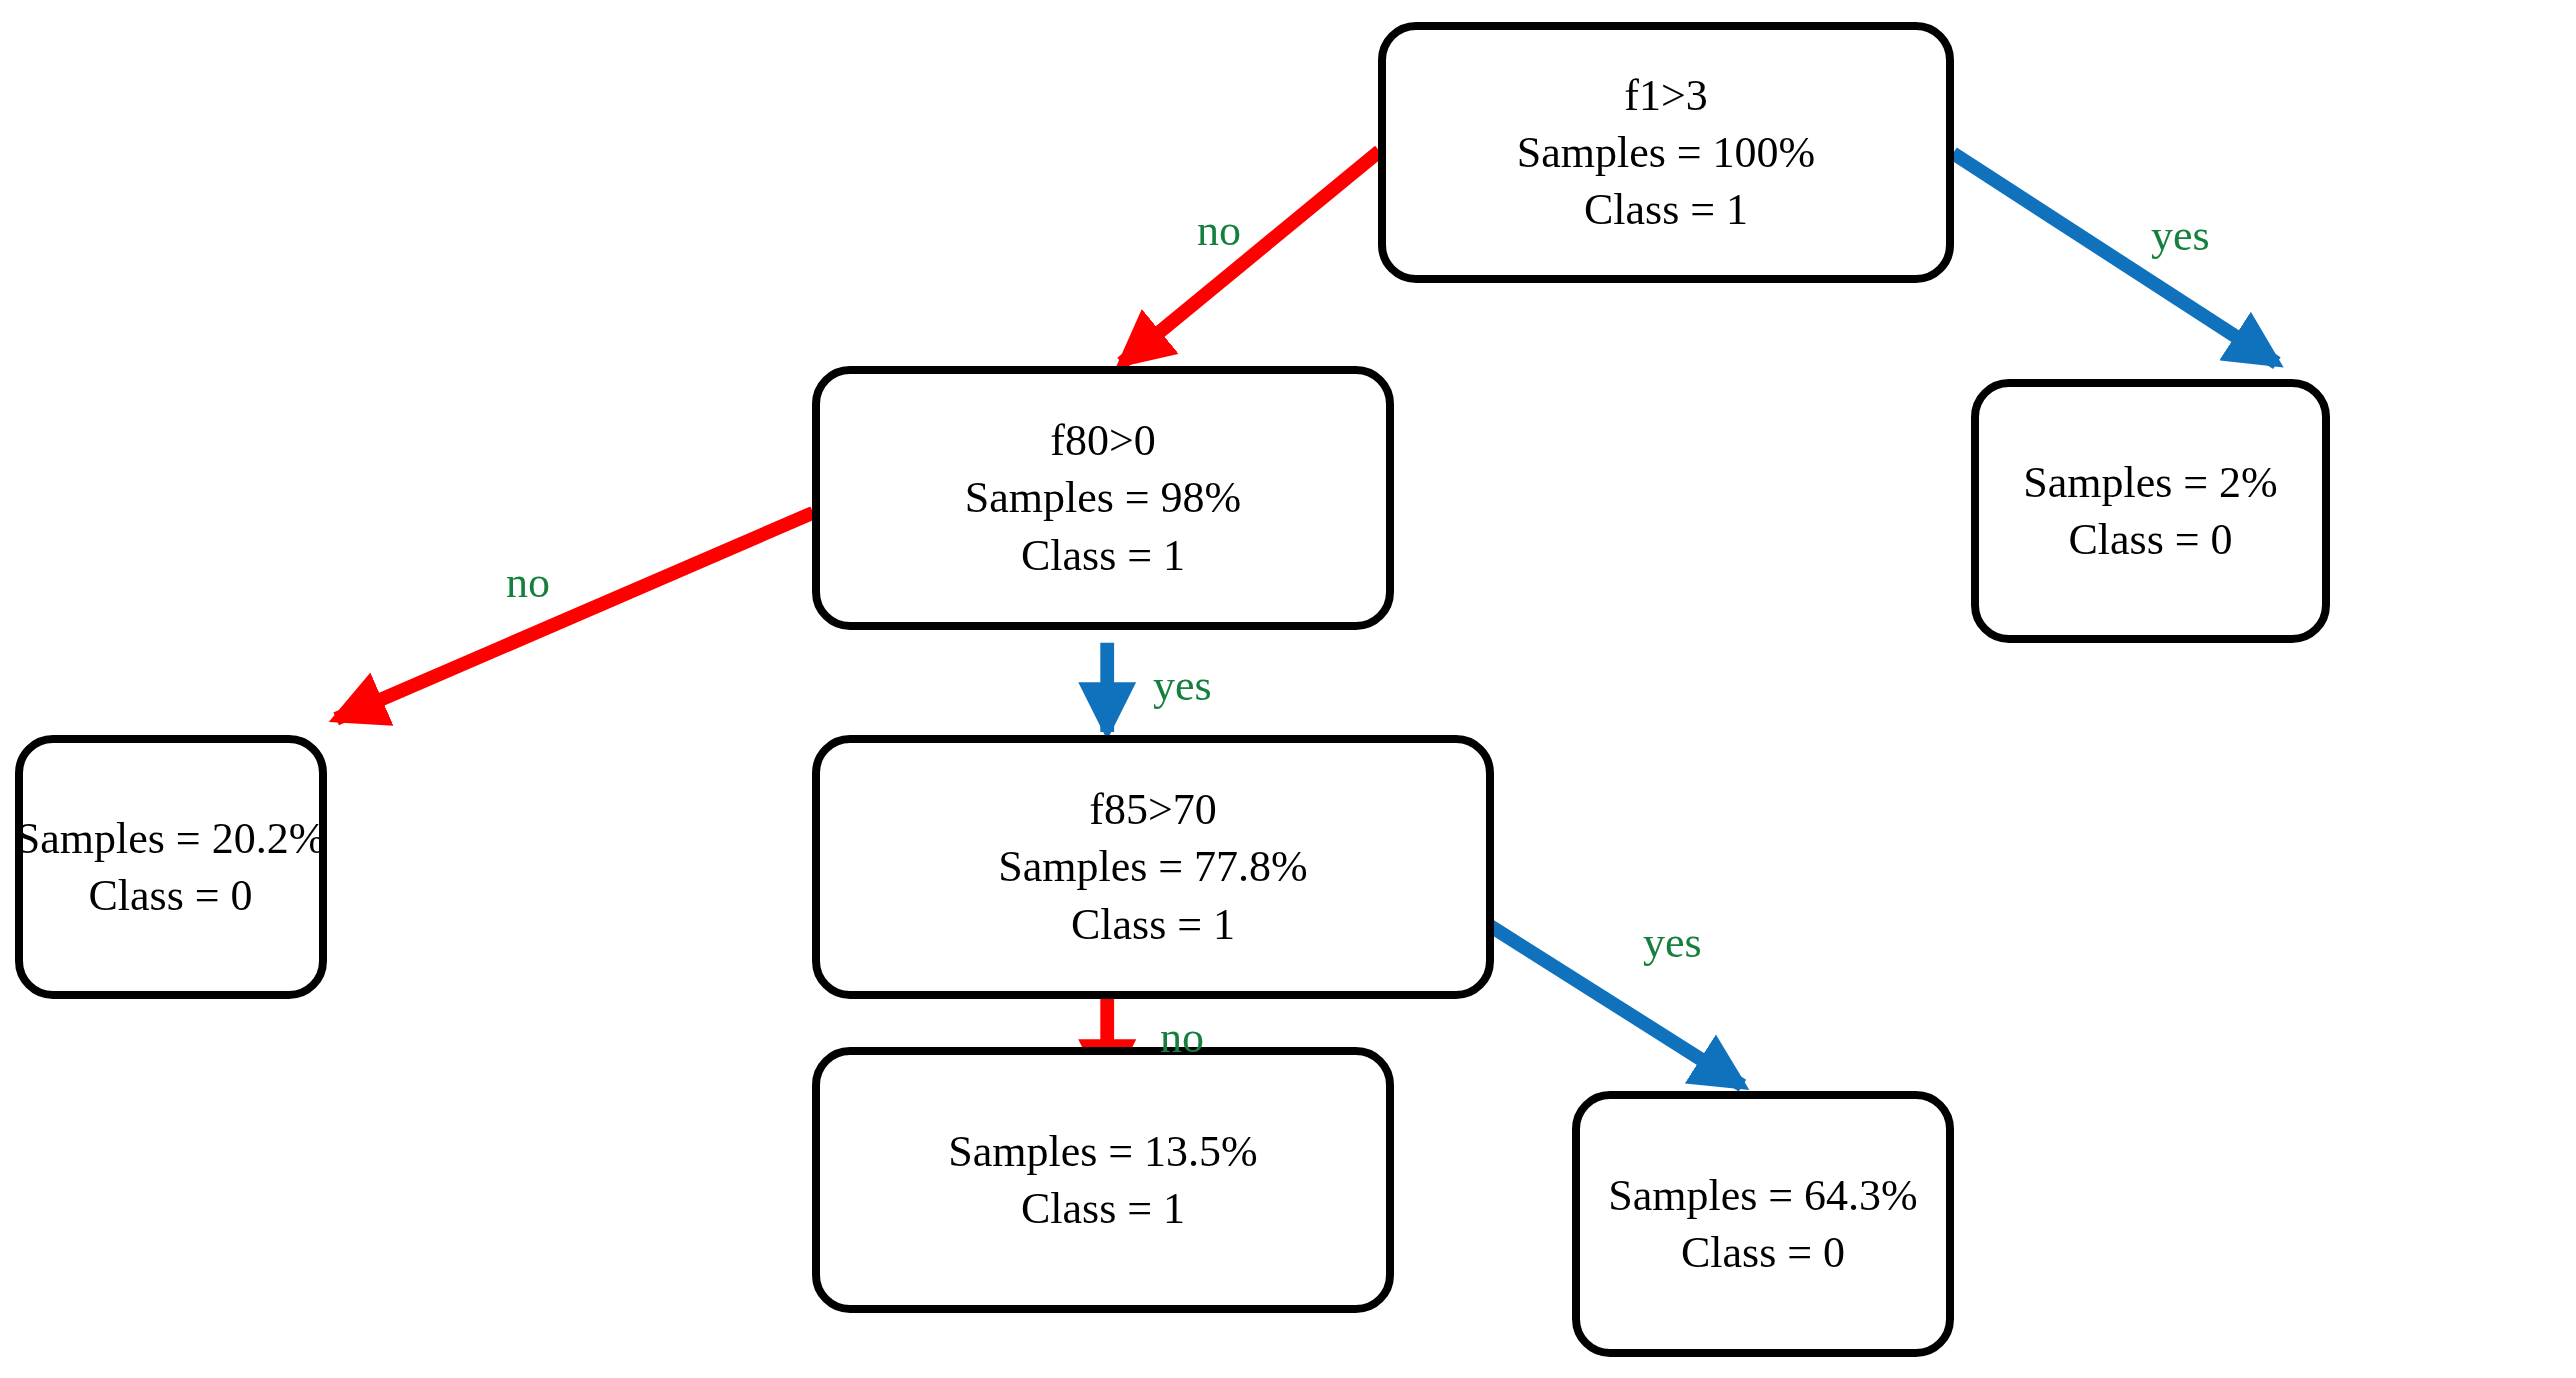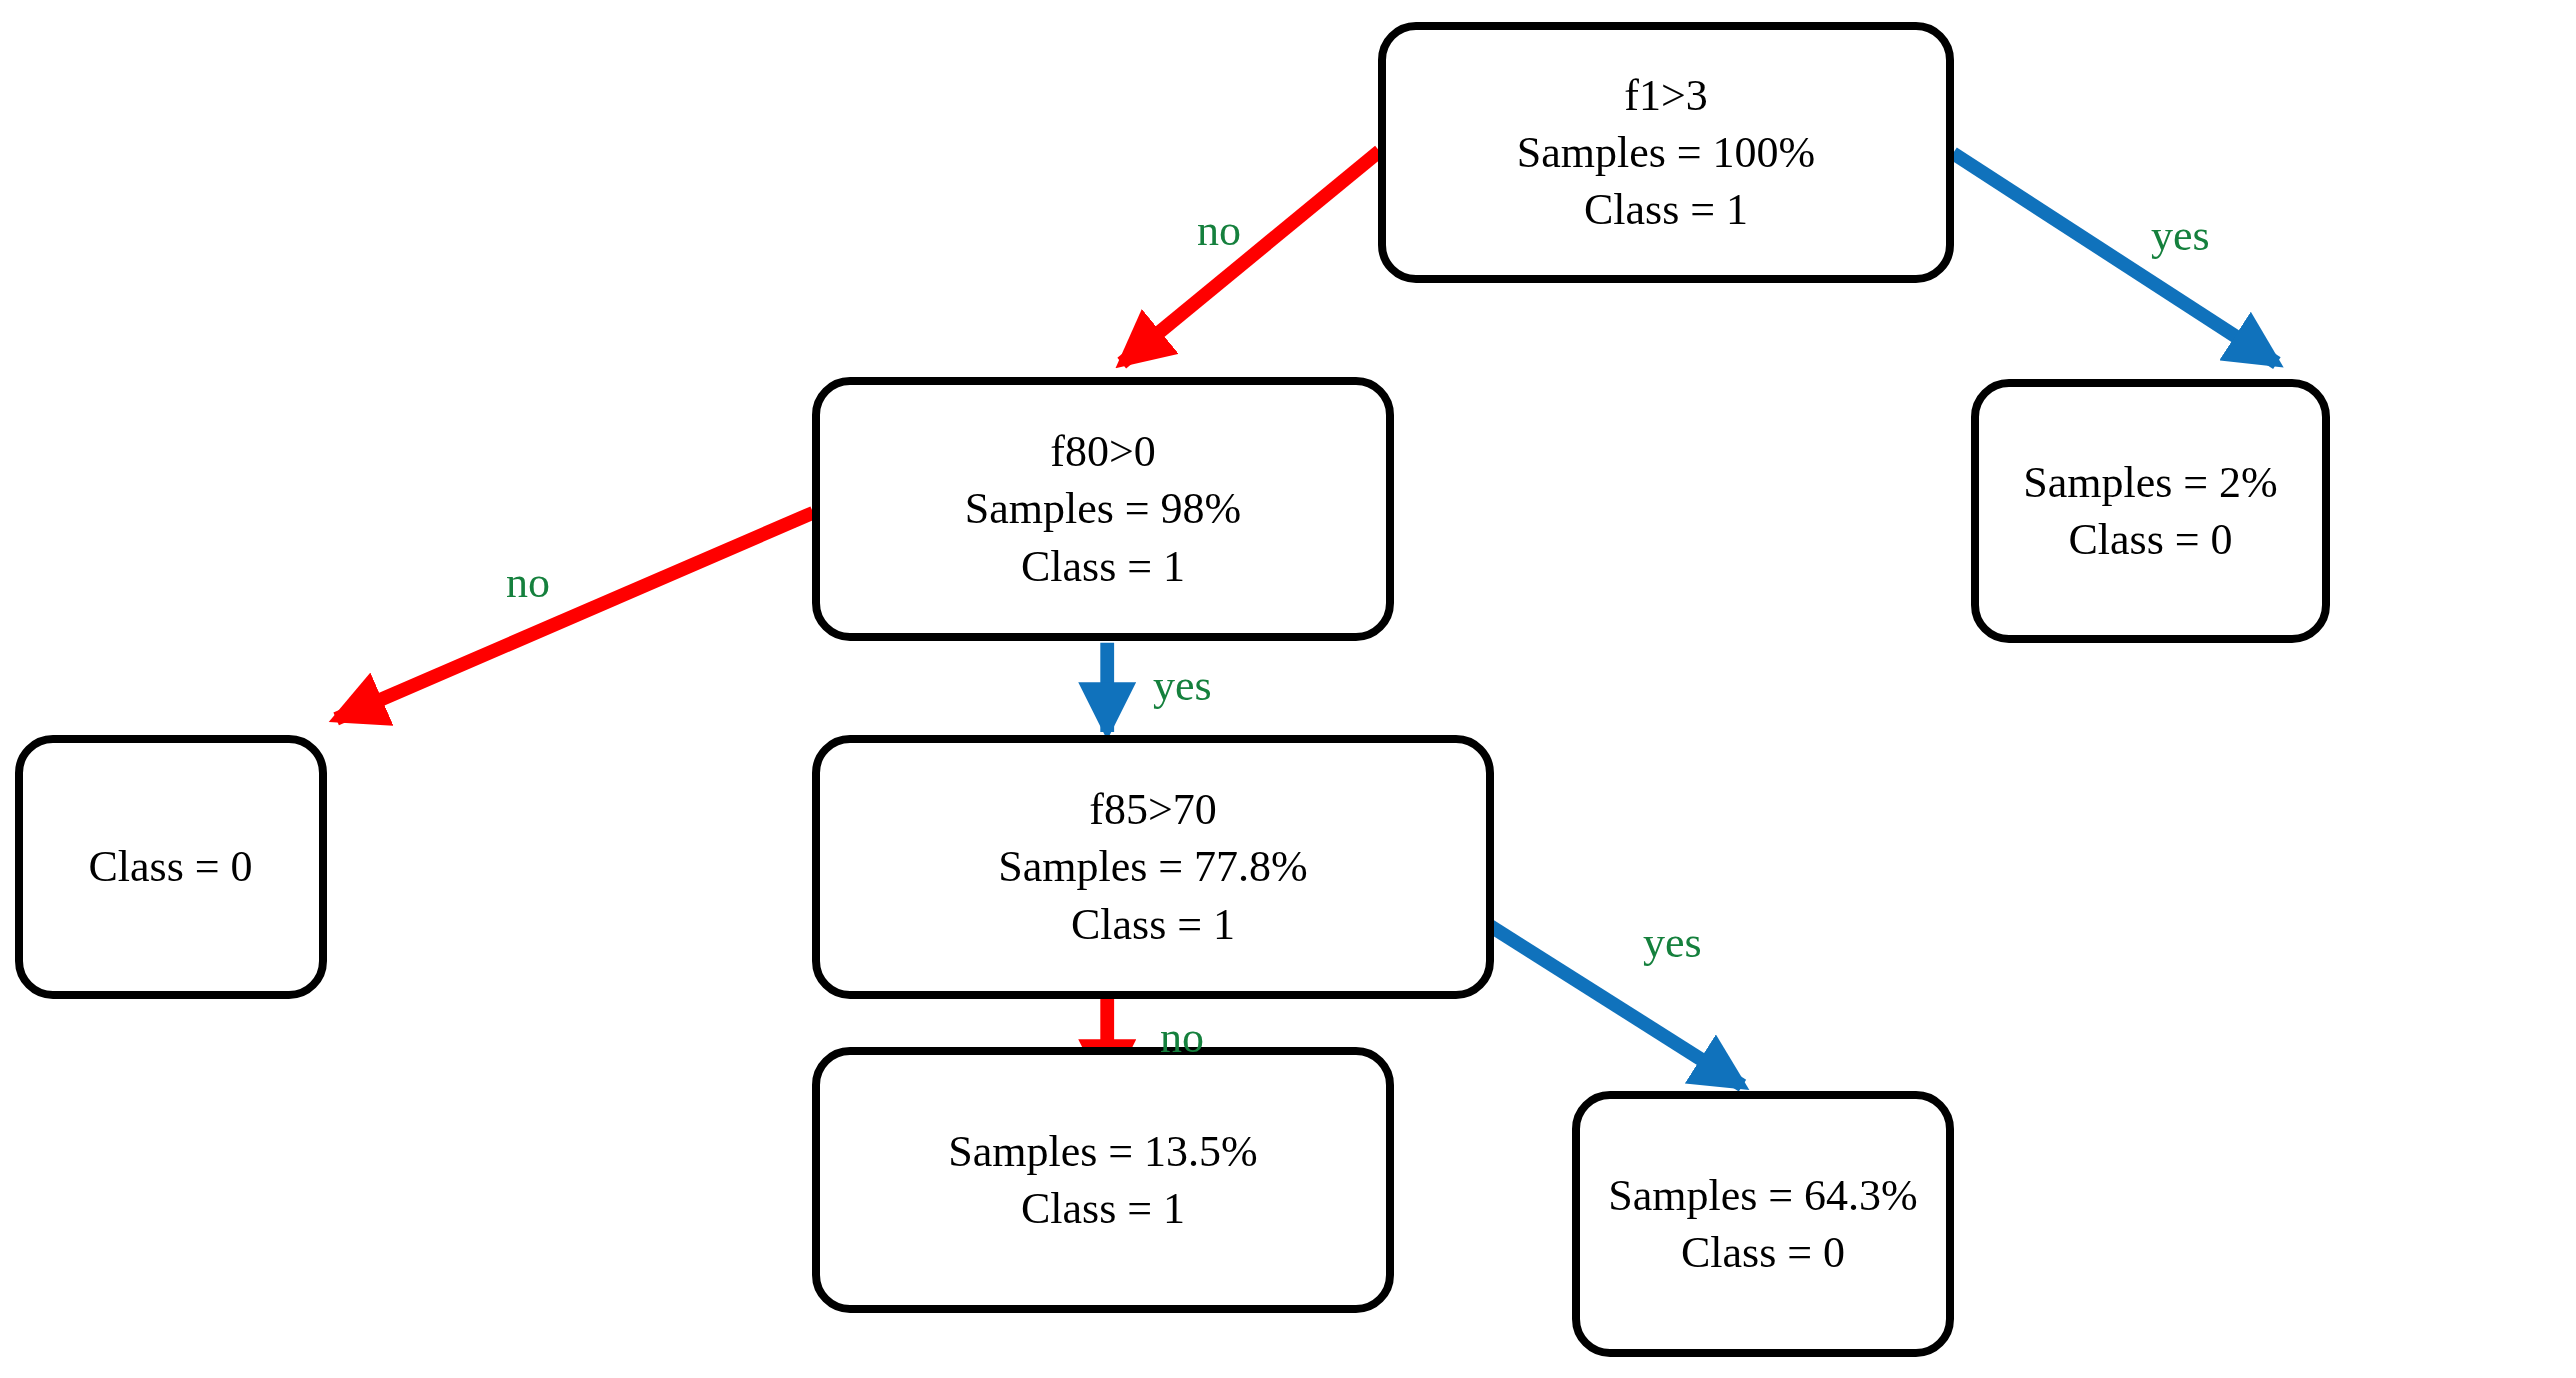--- a/index.html
+++ b/index.html
@@ -85,32 +85,33 @@
      Samples = 64.3% --&gt;
     <line x1="1918" y1="1190" x2="2400" y2="1495" stroke="#1072BC" stroke-width="19" marker-end="url(#ah-blue)"></line>
   </svg>
 
   <div class="node" style="left:1378px; top:22px; width:576px; height:261px;">
     <div class="node-line">f1&gt;3</div>
     <div class="node-line">Samples = 100%</div>
     <div class="node-line">Class = 1</div>
   </div>
 
-  <div class="node" style="left:812px; top:377px; width:582px; height:264px;">
+  <div class="node" style="left:812px; top:366px; width:582px; height:264px;">
     <div class="node-line">f80&gt;0</div>
     <div class="node-line">Samples = 98%</div>
     <div class="node-line">Class = 1</div>
   </div>
 
   <div class="node" style="left:1971px; top:379px; width:359px; height:264px;">
     <div class="node-line">Samples = 2%</div>
     <div class="node-line">Class = 0</div>
   </div>
 
   <div class="node" style="left:14.5px; top:735px; width:312px; height:264px;">
+    <div class="node-line">Samples = 20.2%</div>
     <div class="node-line">Class = 0</div>
   </div>
 
   <div class="node" style="left:812px; top:735px; width:682px; height:264px;">
     <div class="node-line">f85&gt;70</div>
     <div class="node-line">Samples = 77.8%</div>
     <div class="node-line">Class = 1</div>
   </div>
 
   <div class="node" style="left:812px; top:1047px; width:582px; height:266px;">

